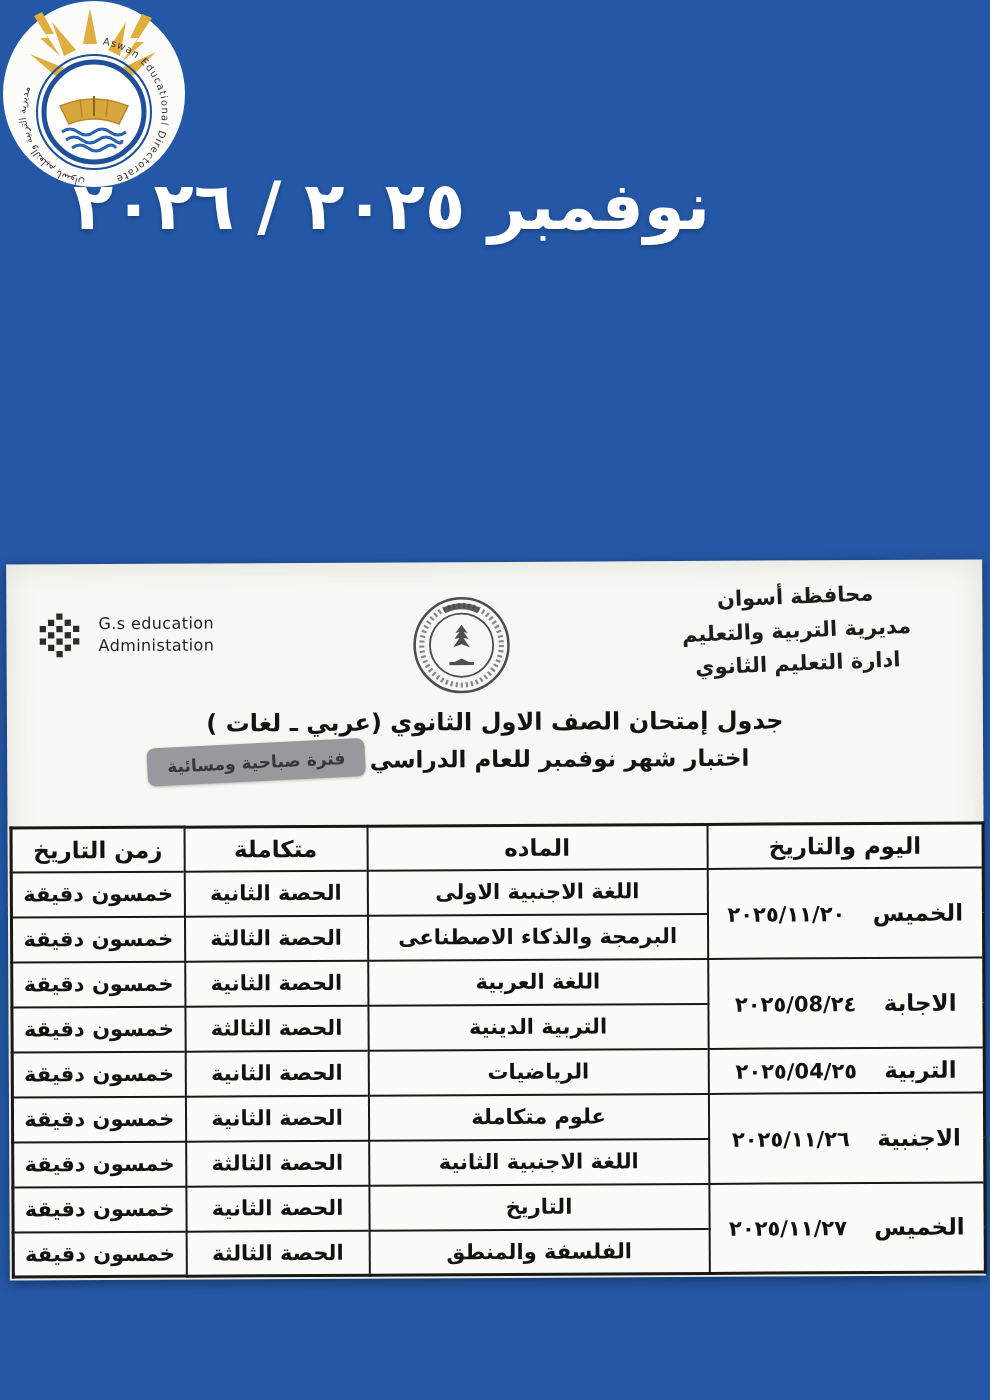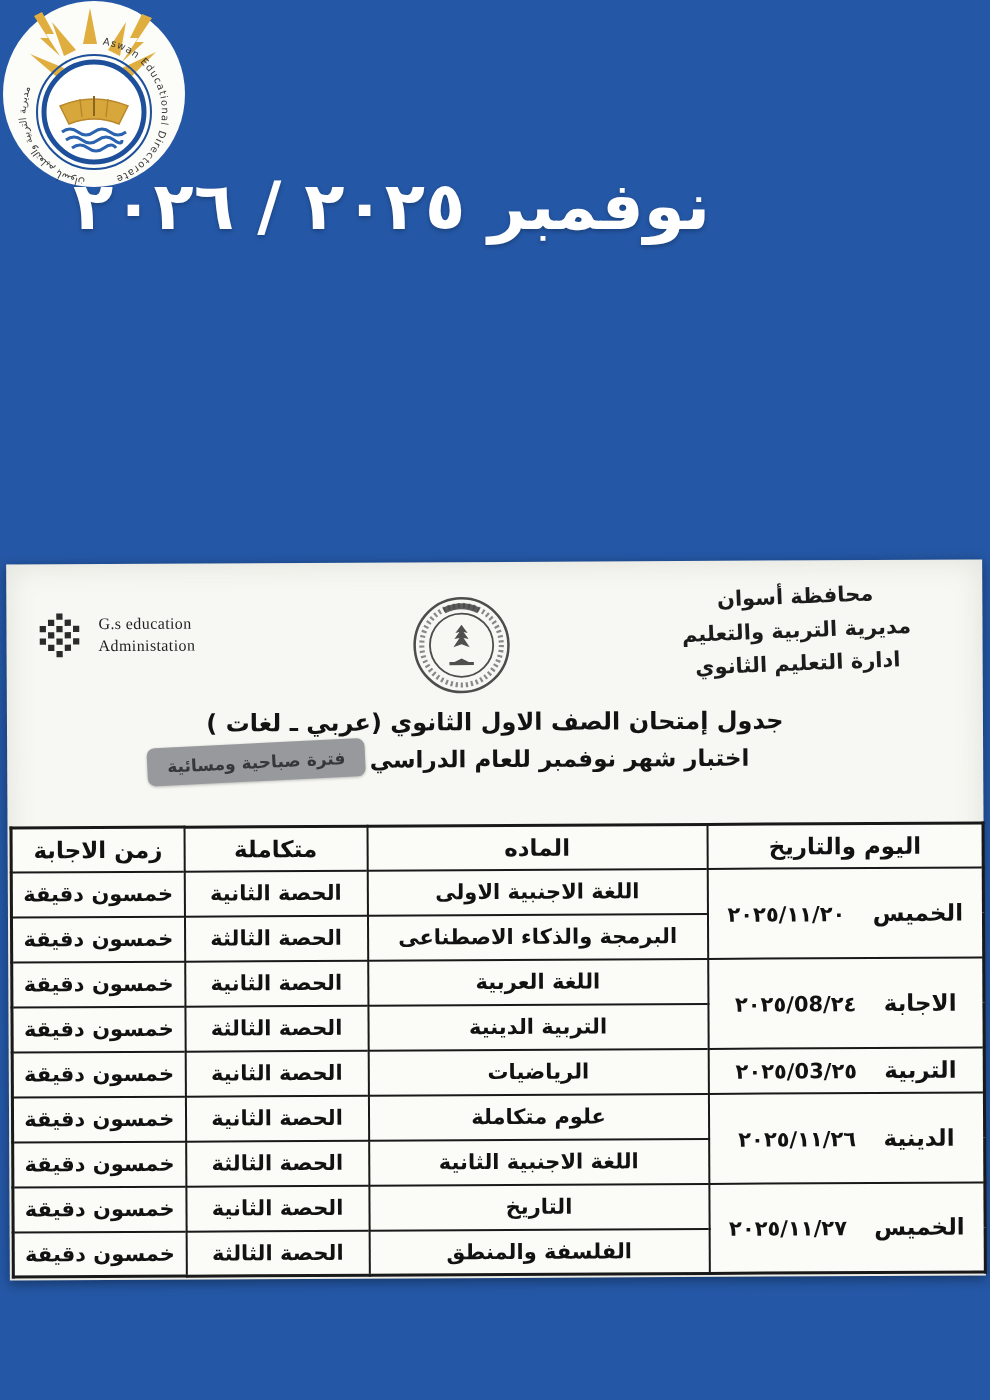--- a/index.html
+++ b/index.html
@@ -21,21 +21,21 @@
     white-space:nowrap;
   }
 
   
   .document {
     position:absolute; left:8px; top:562px; width:976px; height:716px;
     background:#f7f7f3; transform:rotate(-0.3deg);
     box-shadow:0 3px 12px rgba(0,0,0,.4), inset 0 0 30px rgba(110,110,100,.16);
   }
 
-  .doc-header-left { position:absolute; left:28px; top:46px; display:flex; gap:14px; align-items:center;font-family:Liberation Serif, serif; }
+  .doc-header-left { position:absolute; left:28px; top:46px; display:flex; gap:14px; align-items:center; }
   .gs-logo { width:50px; height:50px; flex:0 0 auto; }
   .gs-logo svg { width:100%; height:100%; display:block; }
   .gs-text { font-size:16px; color:#1f1f1f; letter-spacing:.4px; line-height:1.35; white-space:nowrap; }
 
   .doc-seal { position:absolute; left:404px; top:32px; width:102px; height:102px; opacity:.9; }
   .doc-seal svg { width:100%; height:100%; display:block; }
 
   .doc-header-right {
     position:absolute; right:26px; top:20px; width:320px;
     text-align:center; direction:rtl;
@@ -174,21 +174,21 @@
           <col class="c-day">
           <col class="c-sub">
           <col class="c-per">
           <col class="c-time">
         </colgroup>
       <thead>
         <tr>
           <th>اليوم والتاريخ</th>
           <th>الماده</th>
           <th>متكاملة</th>
-          <th>زمن الاجابة</th>
+          <th>زمن التاريخ</th>
         </tr>
       </thead>
       <tbody>
         <tr>
           <td class="day-cell" rowspan="2">
             <span class="day-name">الخميس</span>
             <span class="day-date">٢٠٢٥/١١/٢٠</span>
           </td>
           <td>اللغة الاجنبية الاولى</td>
           <td>الحصة الثانية</td>
@@ -209,29 +209,29 @@
           <td>خمسون دقيقة</td>
         </tr>
         <tr>
           <td>التربية الدينية</td>
           <td>الحصة الثالثة</td>
           <td>خمسون دقيقة</td>
         </tr>
         <tr>
           <td class="day-cell">
             <span class="day-name">التربية</span>
-            <span class="day-date">٢٠٢٥/03/٢٥</span>
+            <span class="day-date">٢٠٢٥/04/٢٥</span>
           </td>
           <td>الرياضيات</td>
           <td>الحصة الثانية</td>
           <td>خمسون دقيقة</td>
         </tr>
         <tr>
           <td class="day-cell" rowspan="2">
-            <span class="day-name">الدينية</span>
+            <span class="day-name">الاجنبية</span>
             <span class="day-date">٢٠٢٥/١١/٢٦</span>
           </td>
           <td>علوم متكاملة</td>
           <td>الحصة الثانية</td>
           <td>خمسون دقيقة</td>
         </tr>
         <tr>
           <td>اللغة الاجنبية الثانية</td>
           <td>الحصة الثالثة</td>
           <td>خمسون دقيقة</td>

